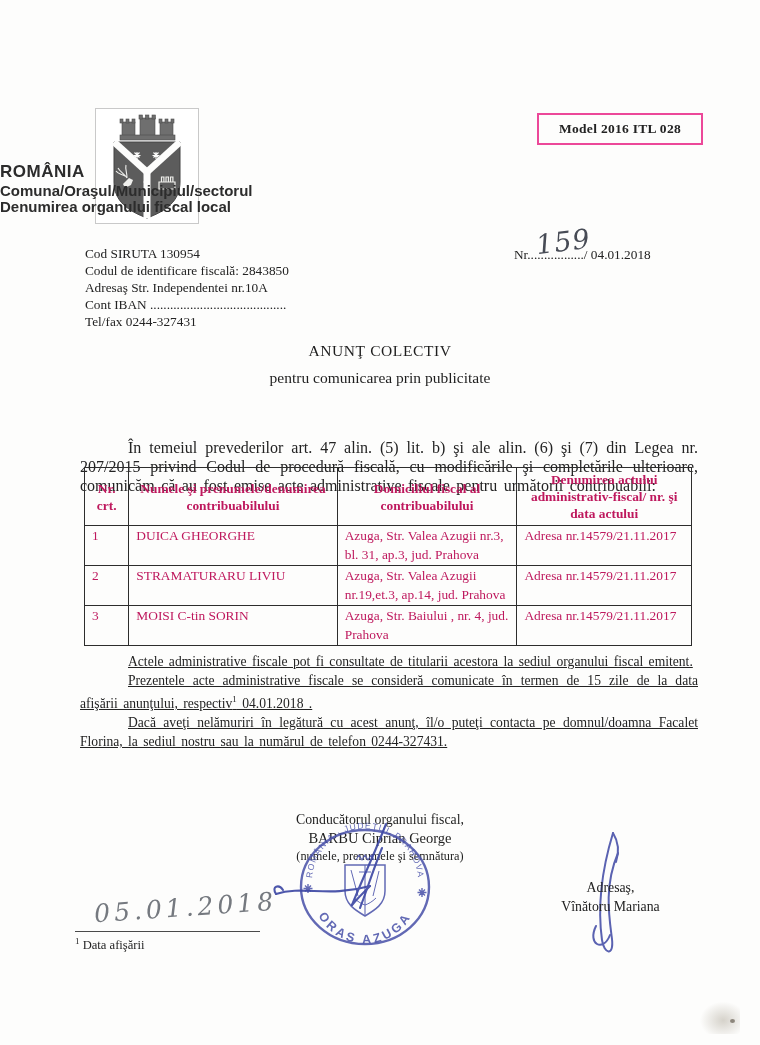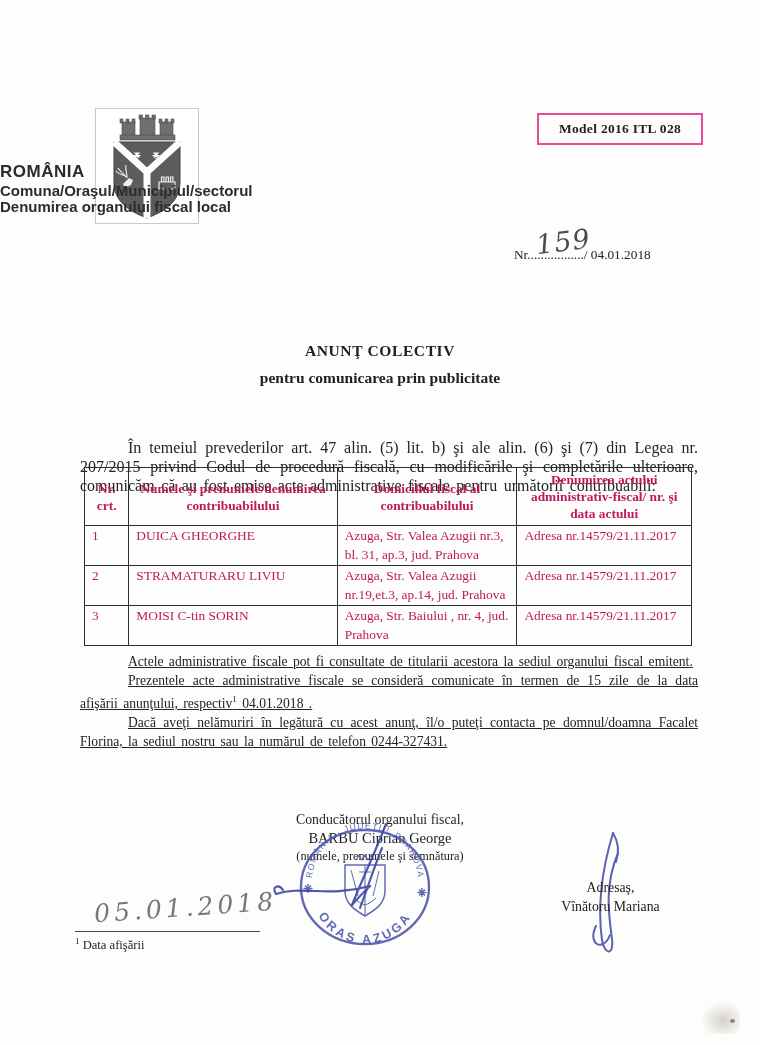--- a/index.html
+++ b/index.html
@@ -19,21 +19,21 @@
   .country .cname{font-size:17px;letter-spacing:.5px;line-height:22px;}
   .country .sub{font-size:15px;line-height:16px;}
   
   .id-block{position:absolute;left:85px;top:246px;font-size:13.3px;line-height:16.9px;white-space:nowrap;}
   .nr-line{position:absolute;left:514px;top:247px;font-size:13.3px;white-space:nowrap;}
   .hand-nr{position:absolute;left:22px;top:-21px;
     font-family:"DejaVu Serif",serif;font-style:italic;font-size:27px;
     color:#474b55;transform:rotate(-7deg);letter-spacing:1px;}
   
   .doc-title{position:absolute;left:0;top:341px;width:760px;text-align:center;
-    font-weight:bold;color:#1e1e1e;}
+    font-weight:normal;color:#1e1e1e;}
   .doc-title .t1{font-size:15.5px;letter-spacing:.6px;line-height:20px;}
   .doc-title .t2{font-size:15.5px;margin-top:8px;}
   
   .intro{position:absolute;left:80px;top:402px;width:618px;font-size:16px;
     line-height:19px;text-align:justify;text-indent:48px;word-spacing:2.5px;margin-top:36px;}
   .bodytext{position:absolute;left:80px;top:652px;width:618px;font-size:13.6px;
     line-height:19.2px;text-align:justify;text-decoration:underline;}
   .bodytext p{margin:0;text-indent:48px;word-spacing:2px;}
   sup{font-size:9px;}
   
@@ -116,20 +116,27 @@
   <div class="model-box">
     <span>Model 2016 ITL 028</span>
   </div>
 
   <div class="country">
     <div class="cname">ROMÂNIA</div>
     <div class="sub">Comuna/Oraşul/Municipiul/sectorul</div>
     <div class="sub">Denumirea organului fiscal local</div>
   </div>
 
+  <div class="id-block">
+    <div>Cod SIRUTA 130954</div>
+    <div>Codul de identificare fiscală: 2843850</div>
+    <div>Adresaş Str. Independentei nr.10A</div>
+    <div>Cont IBAN .........................................</div>
+    <div>Tel/fax 0244-327431</div>
+  </div>
 
   <div class="nr-line">
     <span>Nr...</span><span>..............</span><span>/ 04.01.2018</span>
     <span class="hand-nr">159</span>
   </div>
 
   <div class="doc-title">
     <div class="t1">ANUNŢ COLECTIV</div>
     <div class="t2">pentru comunicarea prin publicitate</div>
   </div>

